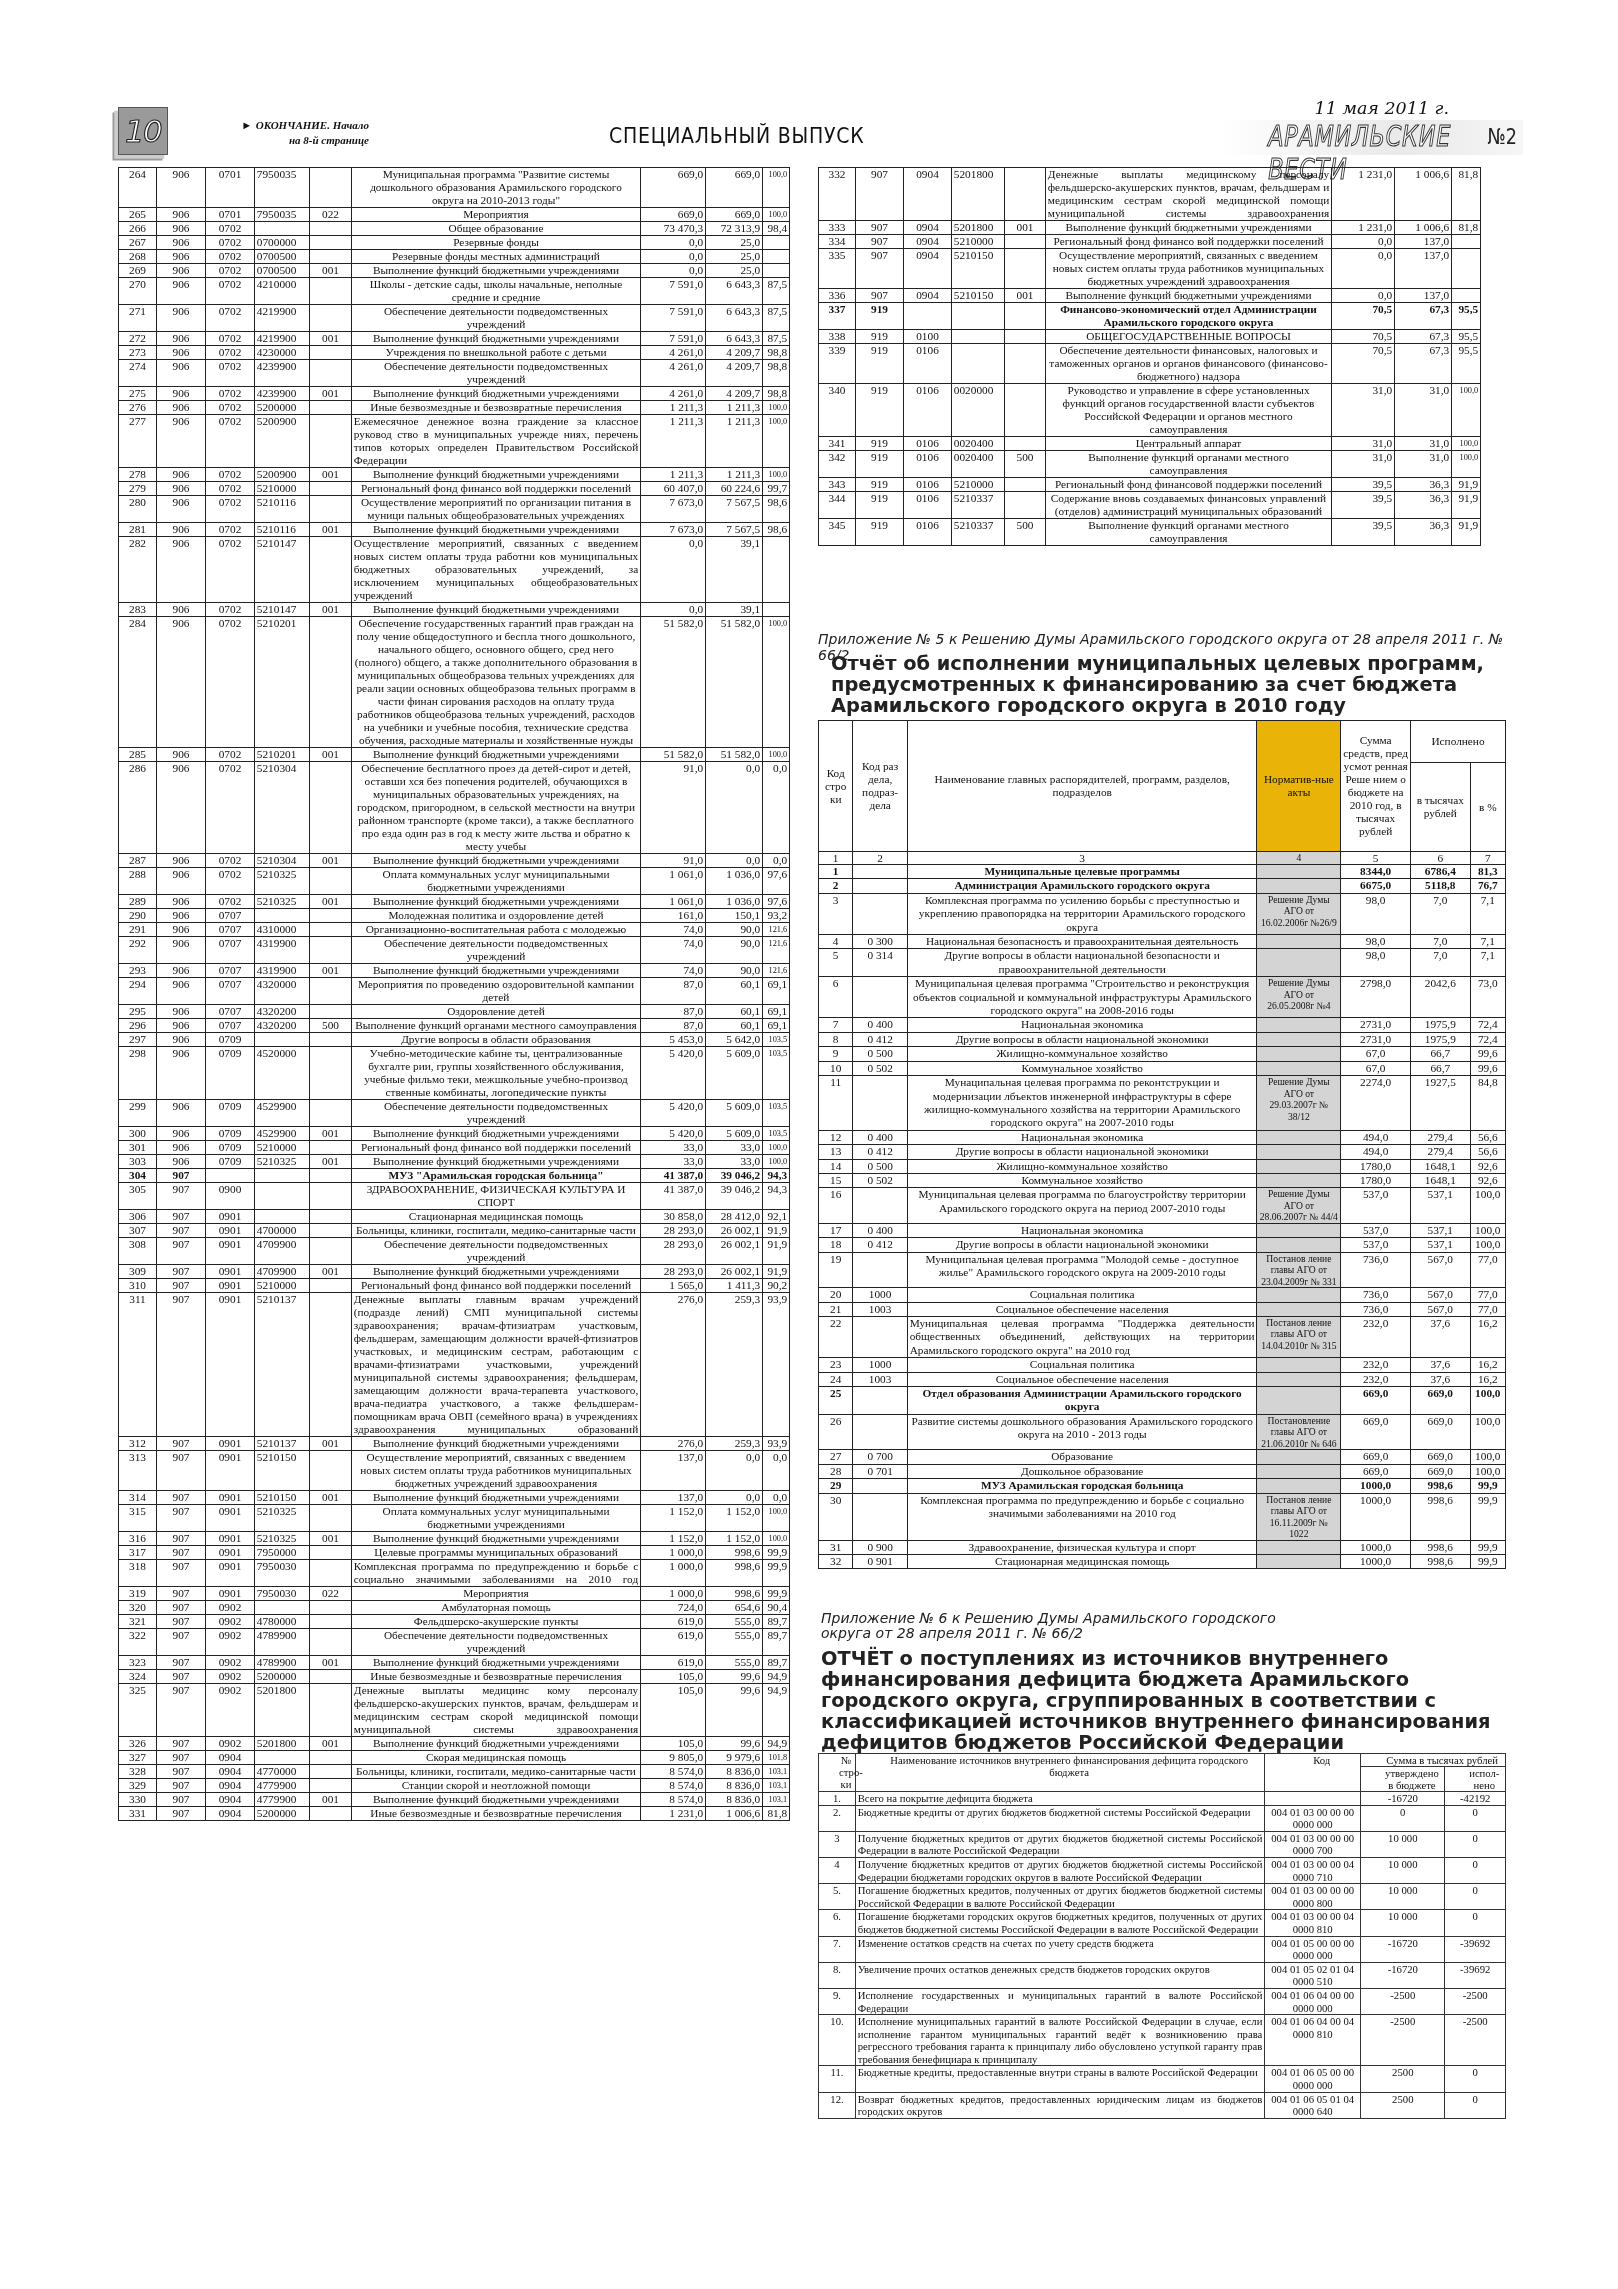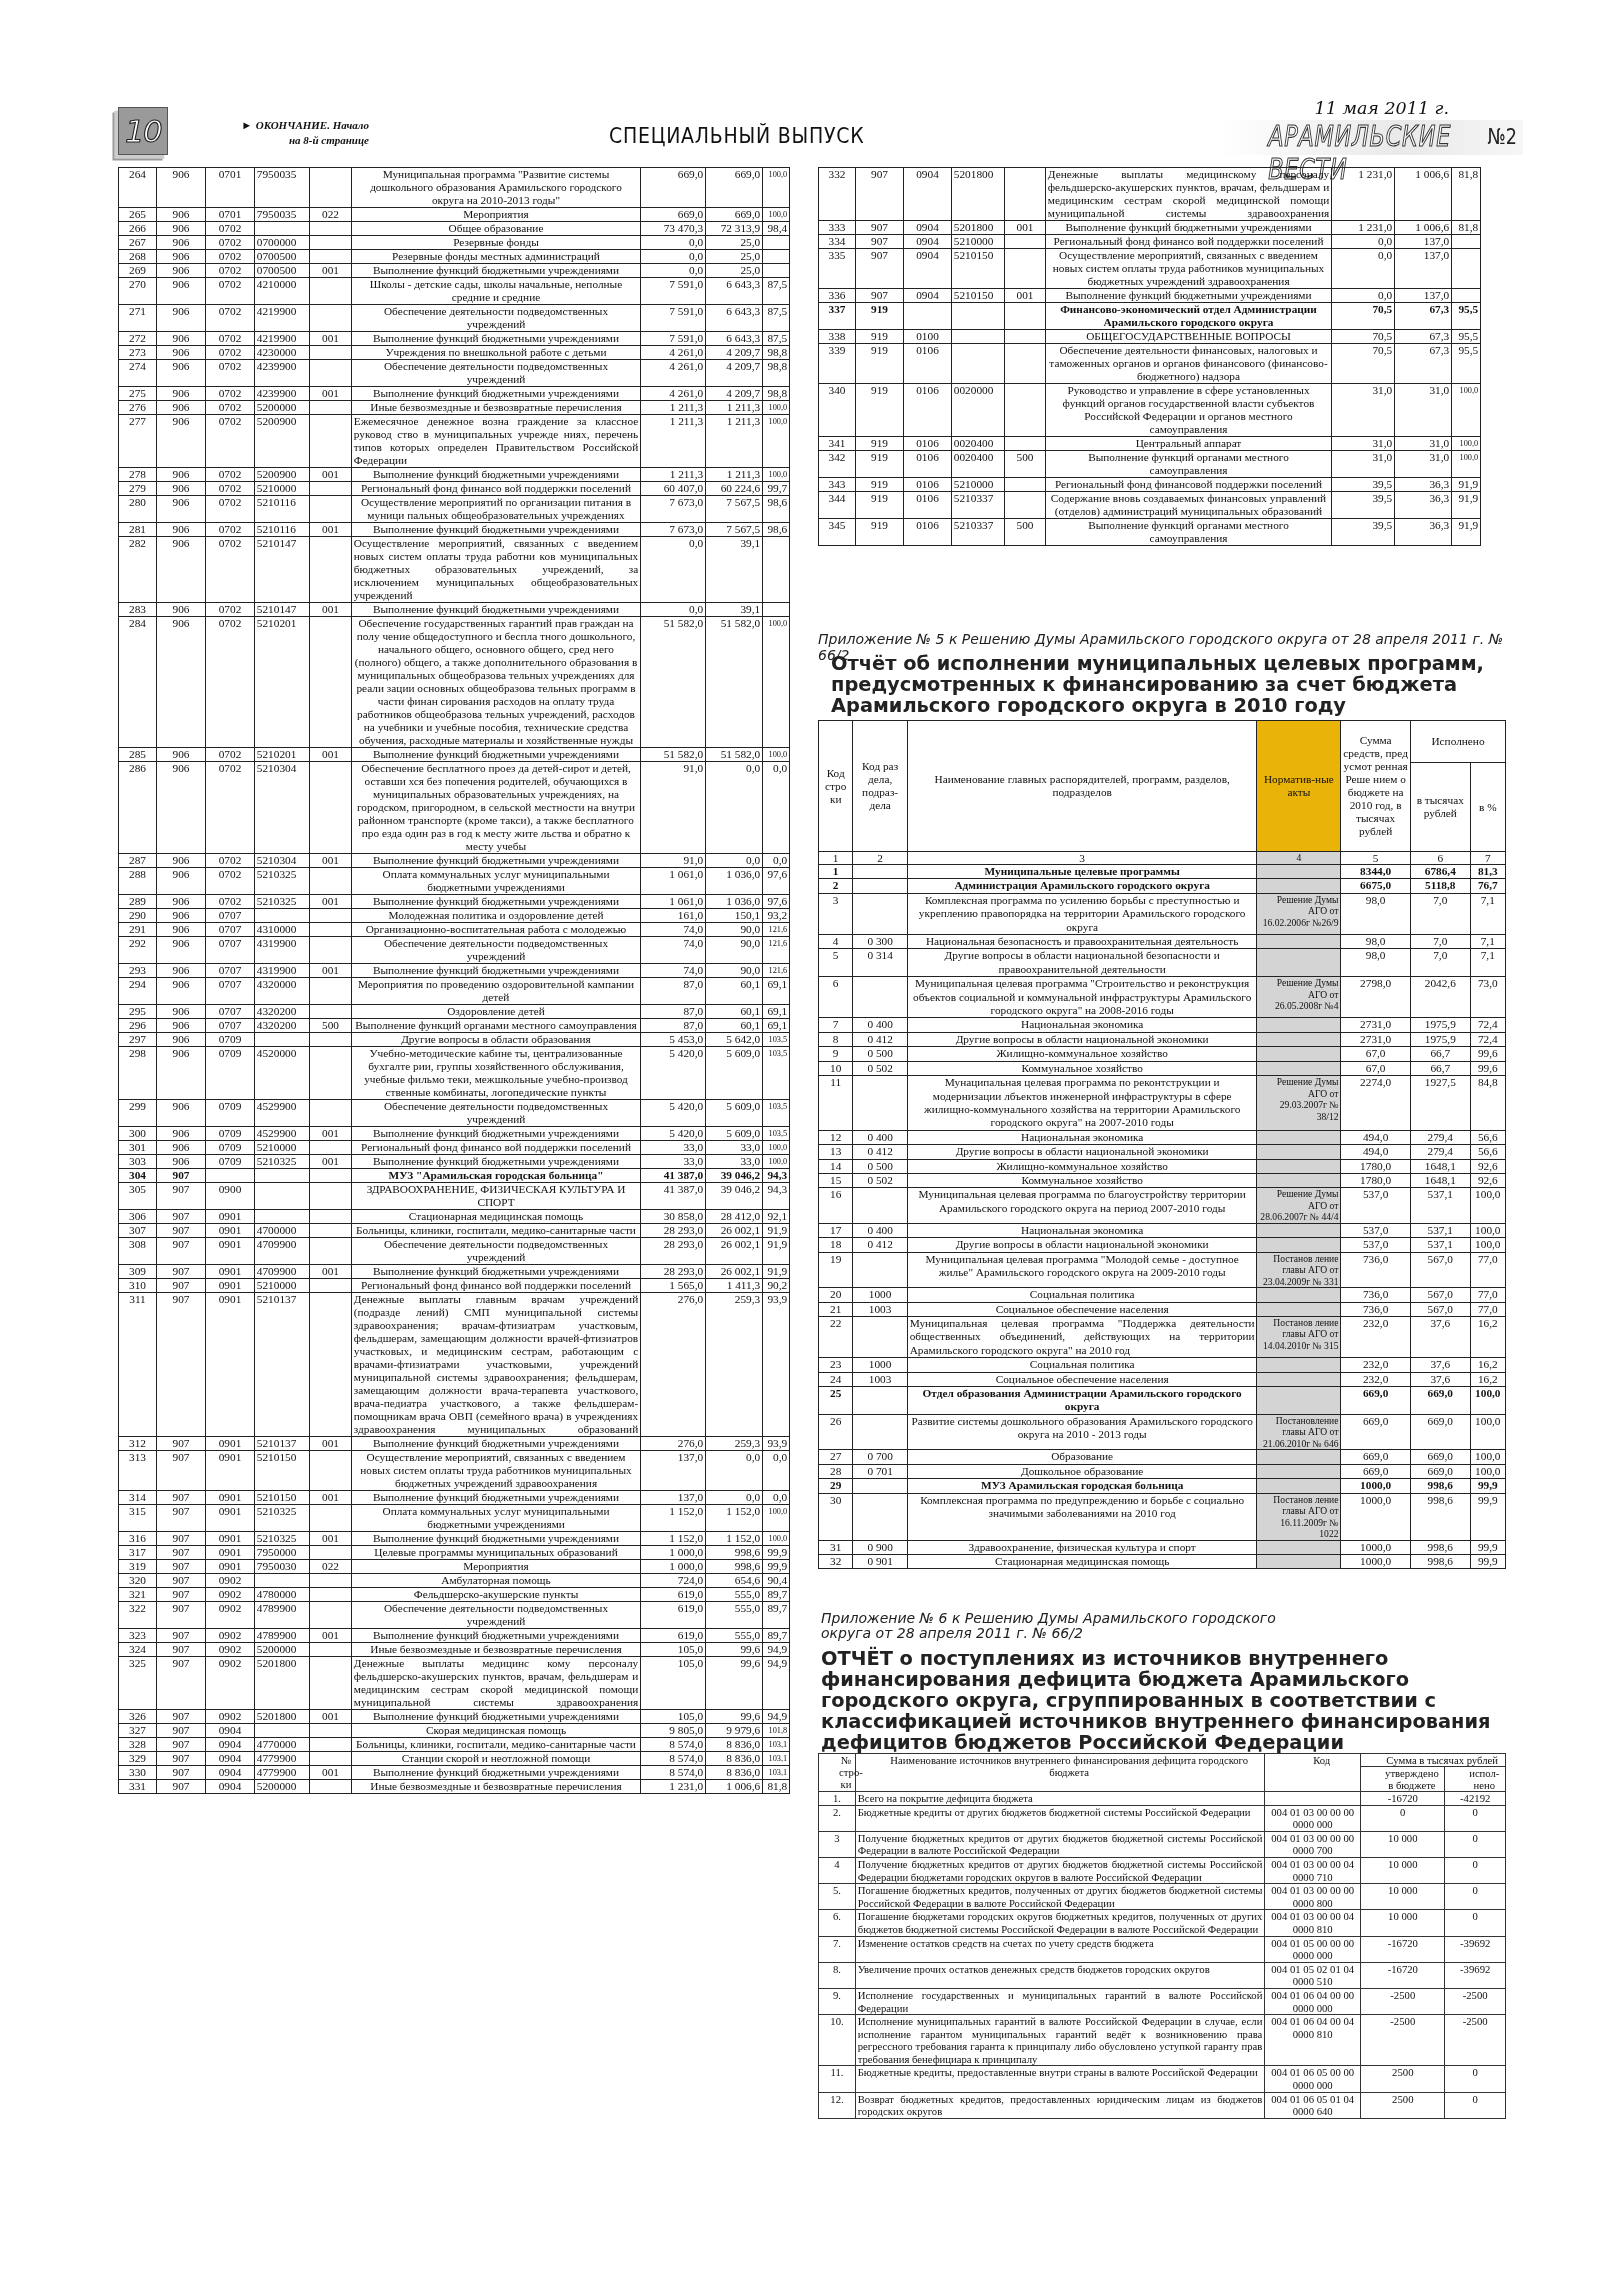--- a/index.html
+++ b/index.html
@@ -41,21 +41,21 @@
   .left-col { position: absolute; left: 118px; top: 167px; width: 670px; }
   .right-col-top { position: absolute; left: 818px; top: 167px; width: 688px; }
 
   
   .appendix-note { position: absolute; font-family: "DejaVu Sans", sans-serif; font-style: italic;
     font-size: 14px; color: #222; }
   .report-title { position: absolute; font-family: "DejaVu Sans", sans-serif; font-weight: bold;
     color: #222; }
   .prog { position: absolute; left: 818px; top: 720px; width: 688px; }
   .prog td { font-size: 11.3px; line-height: 13.4px; }
-  .prog td.norm { background: #d4d4d4; text-align: right; font-size: 9.6px; line-height: 11.5px; }
+  .prog td.norm { background: #d4d4d4; text-align: center; font-size: 9.6px; line-height: 11.5px; }
   .prog th { font-weight: normal; font-size: 11.3px; line-height: 13px; vertical-align: middle; text-align: center; }
   .prog th.norm { background: #eab308; }
   .prog td.c { text-align: center; }
   .prog td.just { text-align: justify; }
   .prog tr.bold td { font-weight: bold; }
   .prog tr.idx td { text-align: center; line-height: 12px; }
 
   
   .src { position: absolute; left: 818px; top: 1753px; width: 688px; }
   .src th { font-weight: normal; font-size: 10.7px; line-height: 12px; text-align: center; vertical-align: top; border: 0.9px solid #333; padding-left: 20px; }
@@ -673,20 +673,31 @@
           <td class="c">907</td>
           <td class="c">0901</td>
           <td>7950000</td>
           <td class="c"></td>
           <td class="name">Целевые программы муниципальных образований</td>
           <td class="r">1 000,0</td>
           <td class="r">998,6</td>
           <td class="r">99,9</td>
         </tr>
         <tr>
+          <td class="c">318</td>
+          <td class="c">907</td>
+          <td class="c">0901</td>
+          <td>7950030</td>
+          <td class="c"></td>
+          <td class="just">Комплексная программа по предупреждению и борьбе с социально значимыми заболеваниями на 2010 год</td>
+          <td class="r">1 000,0</td>
+          <td class="r">998,6</td>
+          <td class="r">99,9</td>
+        </tr>
+        <tr>
           <td class="c">319</td>
           <td class="c">907</td>
           <td class="c">0901</td>
           <td>7950030</td>
           <td class="c">022</td>
           <td class="name">Мероприятия</td>
           <td class="r">1 000,0</td>
           <td class="r">998,6</td>
           <td class="r">99,9</td>
         </tr>

